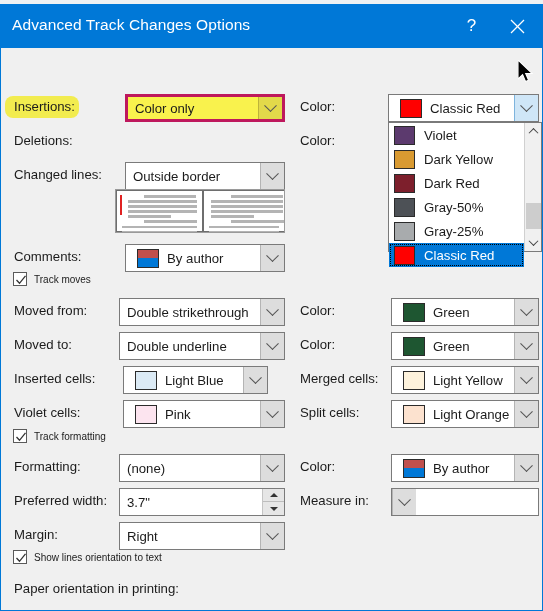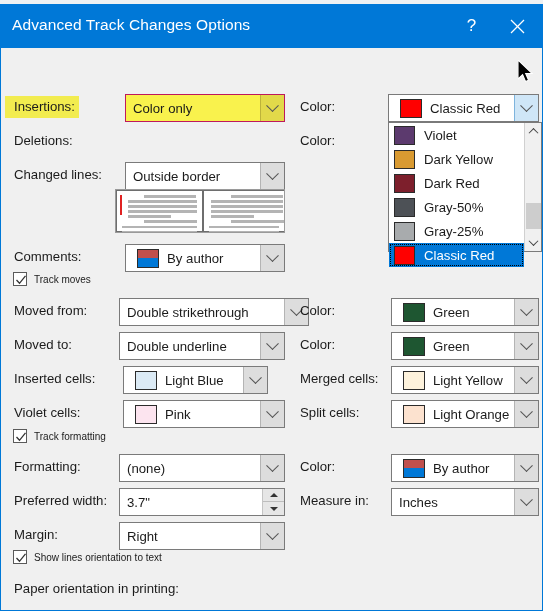--- a/index.html
+++ b/index.html
@@ -109,21 +109,21 @@
   .swatch.split i { display: block; height: 50%; }
 
   
   .hl-label {
     background: #f2ec4f;
     padding: 3px 4px 3px 9px;
     left: 4px;
   }
   .combo.hl {
     background: #f9f24d;
-    border: 1px solid #be185d;
+    border: 3px solid #be185d;
   }
   .combo.hl .cbtn { background: #e2d94a; border-left: 1px solid #bdb33a; }
 
   
   .preview {
     position: absolute;
     background: #ffffff;
     border: 1px solid #9a9a9a;
     display: flex;
     overflow: hidden;
@@ -252,21 +252,21 @@
       <div class="tb-btn tb-close">
         <svg width="15" height="15" viewBox="0 0 15 15">
           <line x1="1" y1="1" x2="14" y2="14" stroke="#ffffff" stroke-width="1.3"></line>
           <line x1="14" y1="1" x2="1" y2="14" stroke="#ffffff" stroke-width="1.3"></line>
         </svg>
       </div>
     </div>
 
     <div class="body">
 
-      <div class="lbl hl-label" style="top:48px;">
+      <div class="lbl hl-label" style="top:48px;border-radius:8px;">
         <span>Insertions:</span>
       </div>
       <div class="combo hl" style="left:124px; top:46px; width:160px;">
         <div class="ctext">Color only</div>
         <div class="cbtn">
             <span class="chev"></span>
           </div>
       </div>
       <div class="lbl" style="left:299px; top:51px;">
         <span>Color:</span>
@@ -343,21 +343,21 @@
           <svg width="12" height="12" viewBox="0 0 12 12">
             <polyline points="1.5,6 4.5,9.3 10.5,1.8" fill="none" stroke="#333" stroke-width="1.3"></polyline>
           </svg>
         </span>
         <span class="ctxt">Track moves</span>
       </div>
 
       <div class="lbl" style="left:13px; top:255px;">
         <span>Moved from:</span>
       </div>
-      <div class="combo" style="left:118px; top:250px; width:190px;">
+      <div class="combo" style="left:118px; top:250px; width:166px;">
         <div class="ctext">Double strikethrough</div>
         <div class="cbtn">
             <span class="chev"></span>
           </div>
       </div>
       <div class="lbl" style="left:299px; top:255px;">
         <span>Color:</span>
       </div>
       <div class="combo" style="left:390px; top:250px; width:148px;">
         <div class="ctext">
@@ -486,21 +486,20 @@
             </div>
           <div>
               <span class="tri-dn"></span>
             </div>
         </div>
       </div>
       <div class="lbl" style="left:299px; top:445px;">
         <span>Measure in:</span>
       </div>
       <div class="combo" style="left:390px; top:440px; width:148px;">
-        <div class="ctext">Inches</div>
         <div class="cbtn">
             <span class="chev"></span>
           </div>
       </div>
 
       <div class="lbl" style="left:13px; top:479px;">
         <span>Margin:</span>
       </div>
       <div class="combo" style="left:118px; top:474px; width:166px;">
         <div class="ctext">Right</div>

